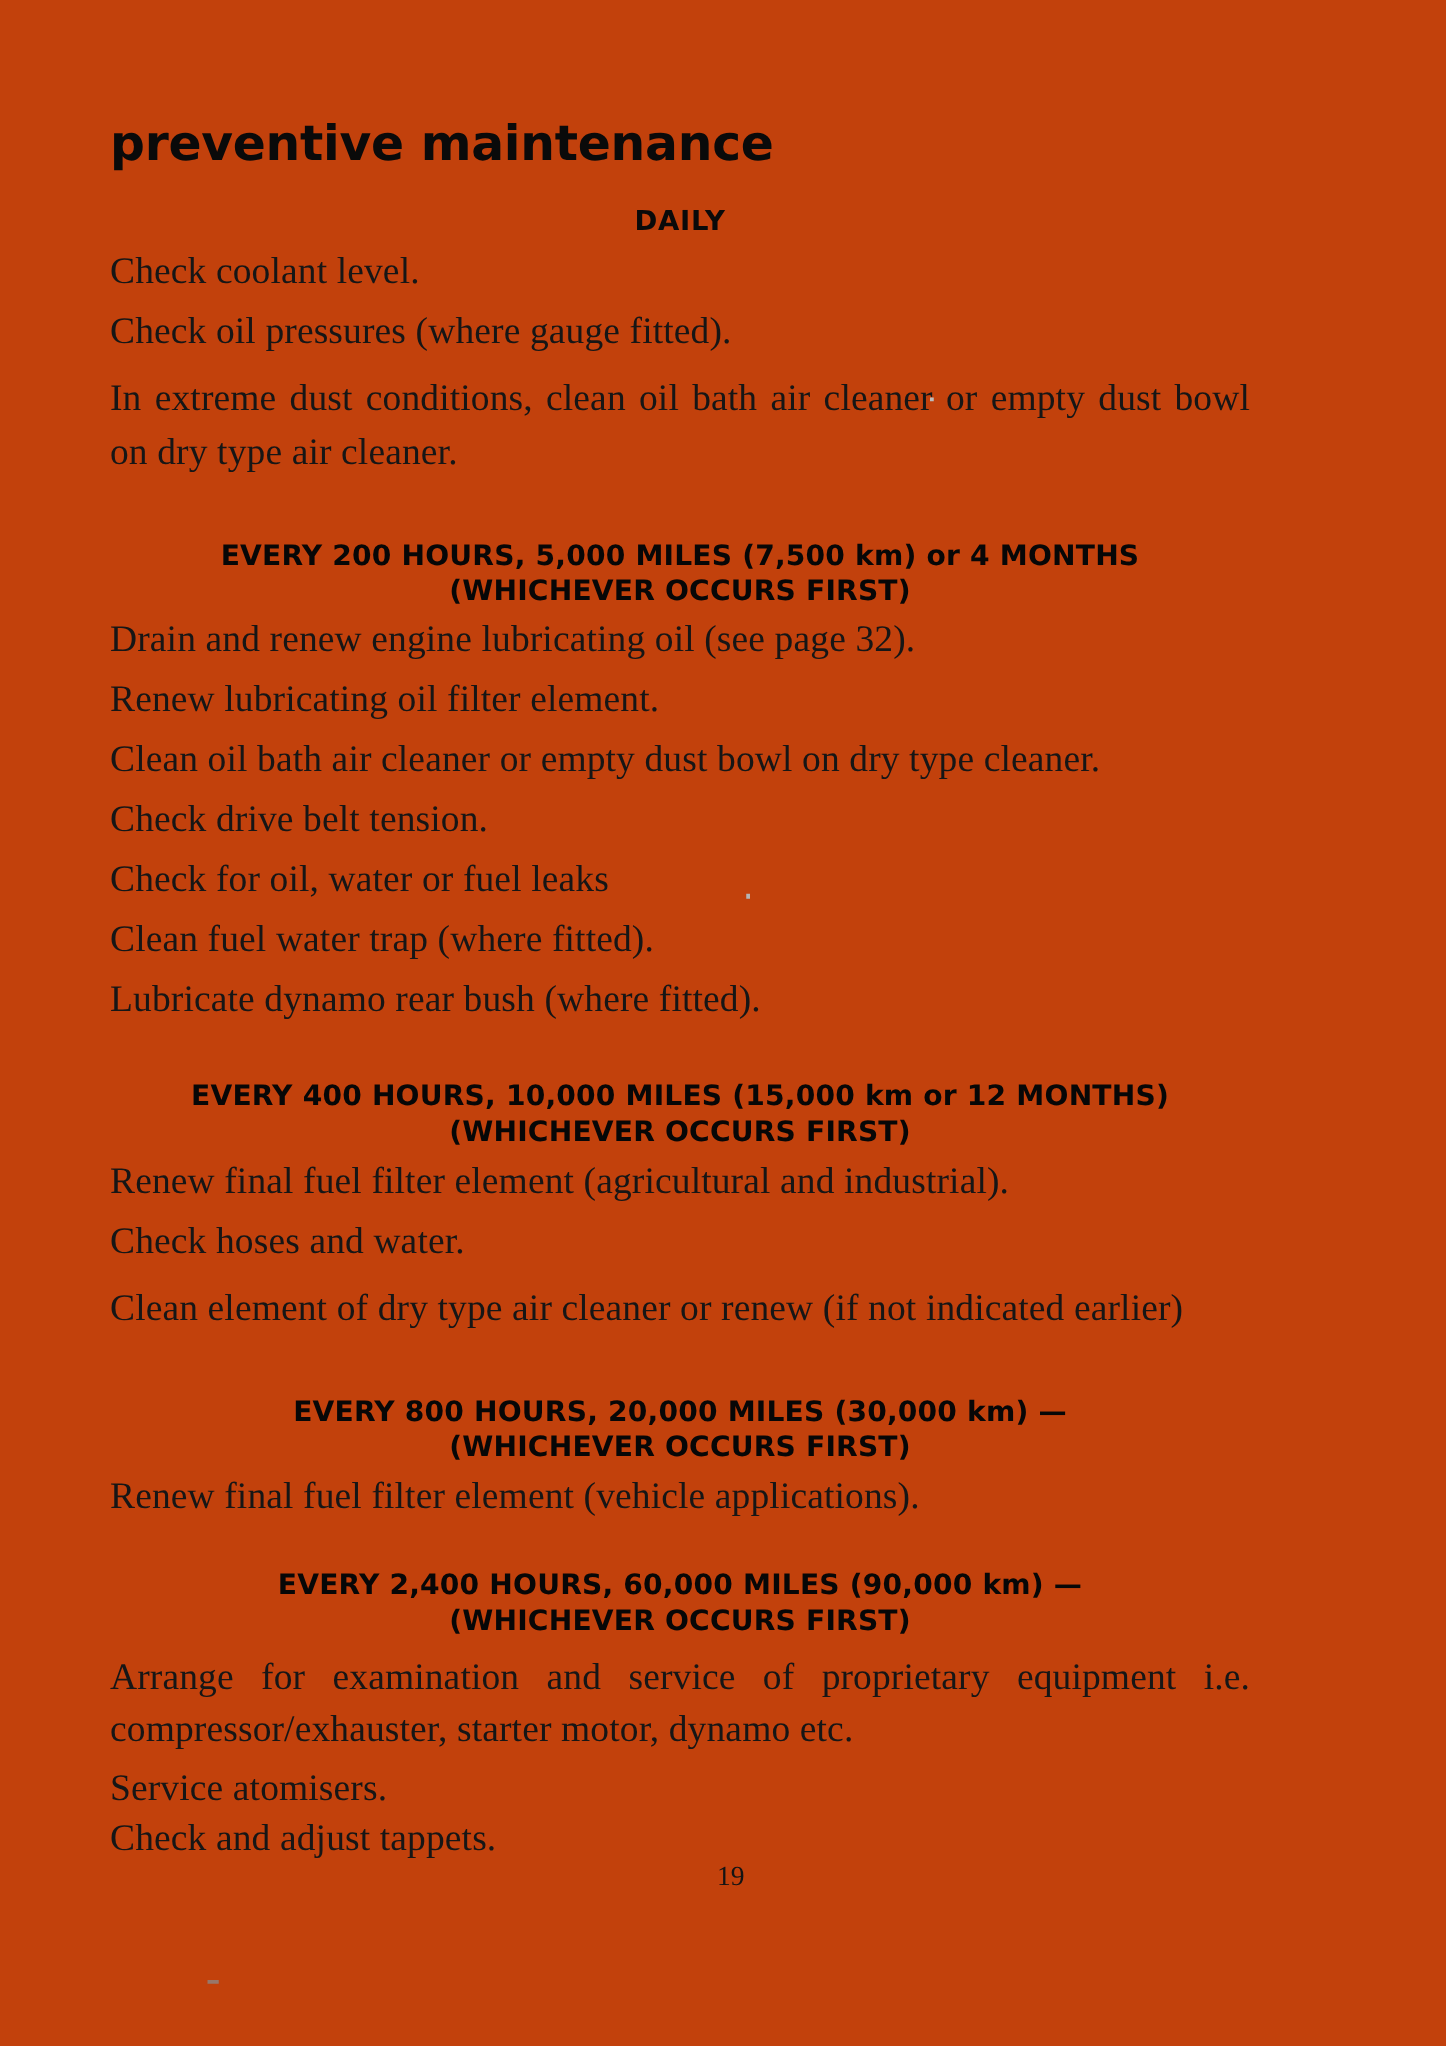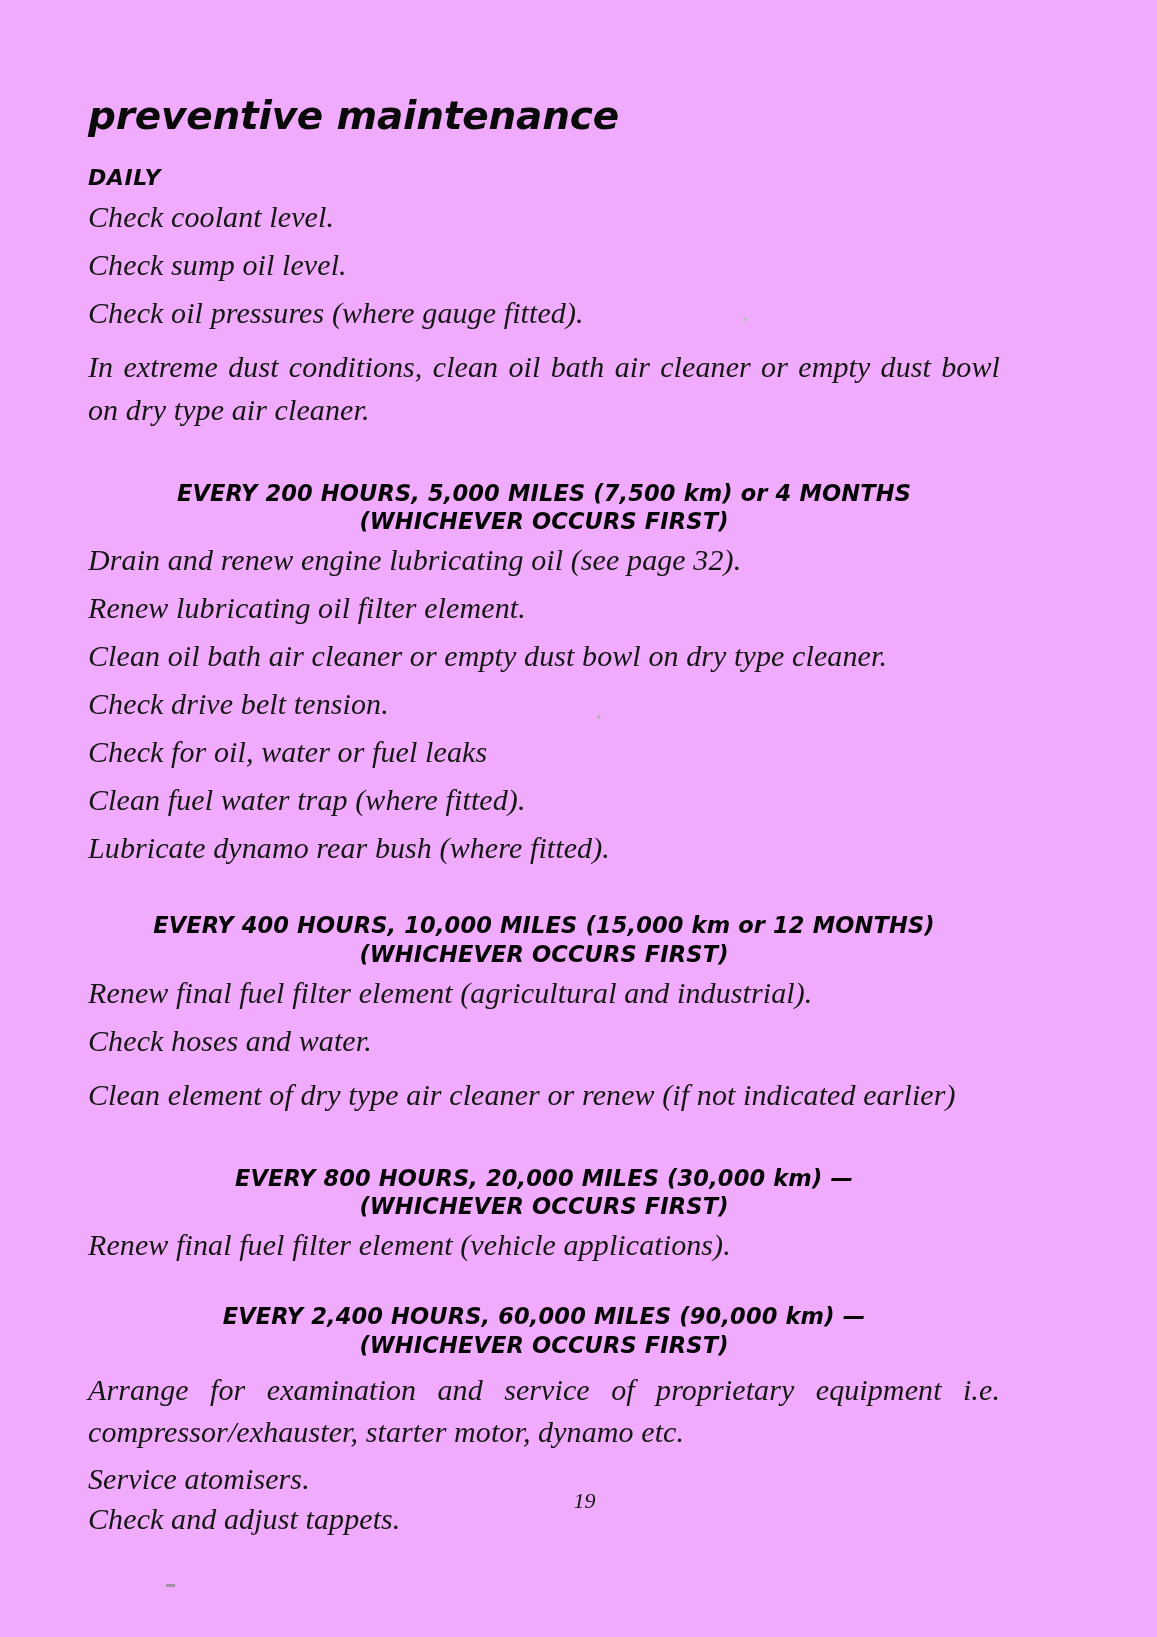--- a/index.html
+++ b/index.html
@@ -9,24 +9,23 @@
     background: #ffffff;
   }
   body {
     font-family: "Liberation Serif", "DejaVu Serif", serif;
     color: #111111;
   }
   .page {
     position: relative;
     width: 1157px;
     height: 1637px;
-    background: #f0abfc;
+    background: #c2410c;
     overflow: hidden;
     box-sizing: border-box;
-    font-style: italic;
   }
   .content {
     position: absolute;
     left: 88px;
     top: 96px;
     width: 912px;
   }
   .page-title {
     font-family: "DejaVu Sans", "Liberation Sans", sans-serif;
     font-weight: bold;
@@ -36,20 +35,21 @@
     margin: 0 0 28px 0;
     color: #0a0a0a;
   }
   .sub-head {
     font-family: "DejaVu Sans", "Liberation Sans", sans-serif;
     font-weight: bold;
     font-size: 22px;
     letter-spacing: 0.6px;
     margin: 0 0 12px 0;
     color: #0a0a0a;
+    text-align: center;
   }
   .section {
     margin: 0 0 4px 0;
   }
   .section-head {
     font-family: "DejaVu Sans", "Liberation Sans", sans-serif;
     font-weight: bold;
     font-size: 22.5px;
     letter-spacing: 0.15px;
     line-height: 1.25;
@@ -120,21 +120,20 @@
 
 <div class="page">
 
   <div class="content">
 
     <h1 class="page-title">preventive maintenance</h1>
 
     <div class="section">
       <h2 class="sub-head">DAILY</h2>
       <p class="item">Check coolant level.</p>
-      <p class="item">Check sump oil level.</p>
       <p class="item">Check oil pressures (where gauge fitted).</p>
       <p class="item wrap last">In extreme dust conditions, clean oil bath air cleaner or empty dust bowl on dry type air cleaner.</p>
     </div>
 
     <div class="spacer-lg"></div>
 
     <div class="section">
       <h2 class="section-head">EVERY 200 HOURS, 5,000 MILES (7,500 km) or 4 MONTHS
 (WHICHEVER OCCURS FIRST)</h2>
       <p class="item">Drain and renew engine lubricating oil (see page 32).</p>

